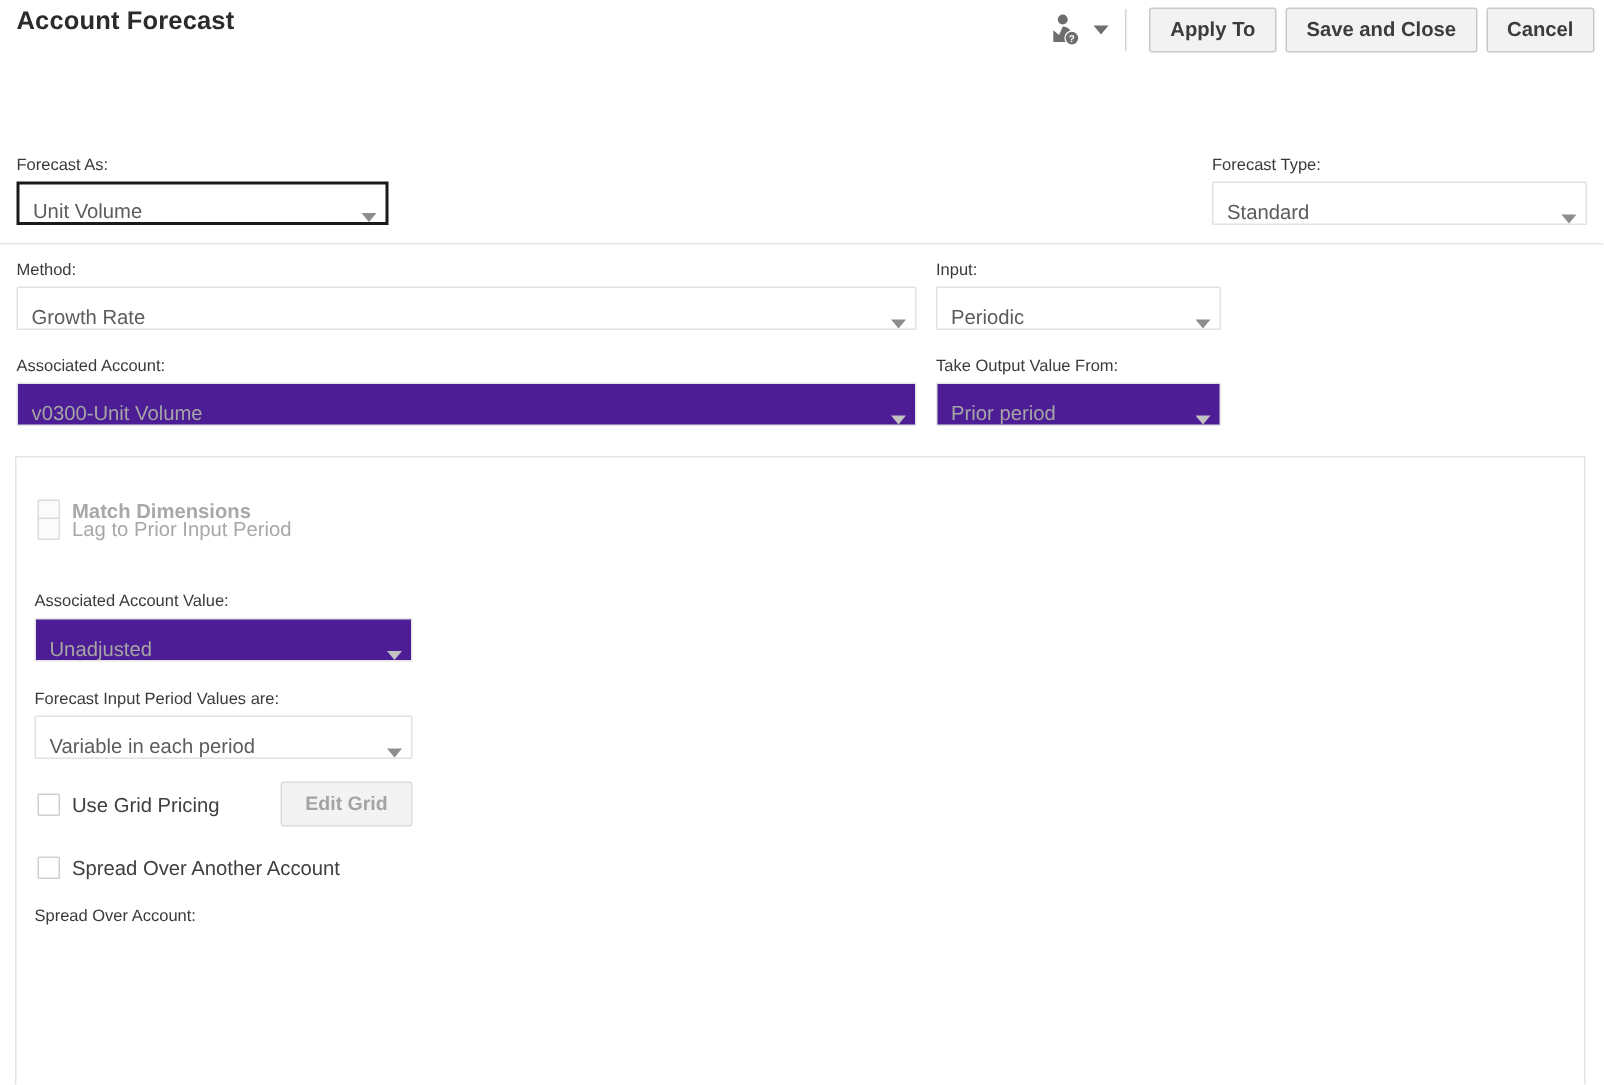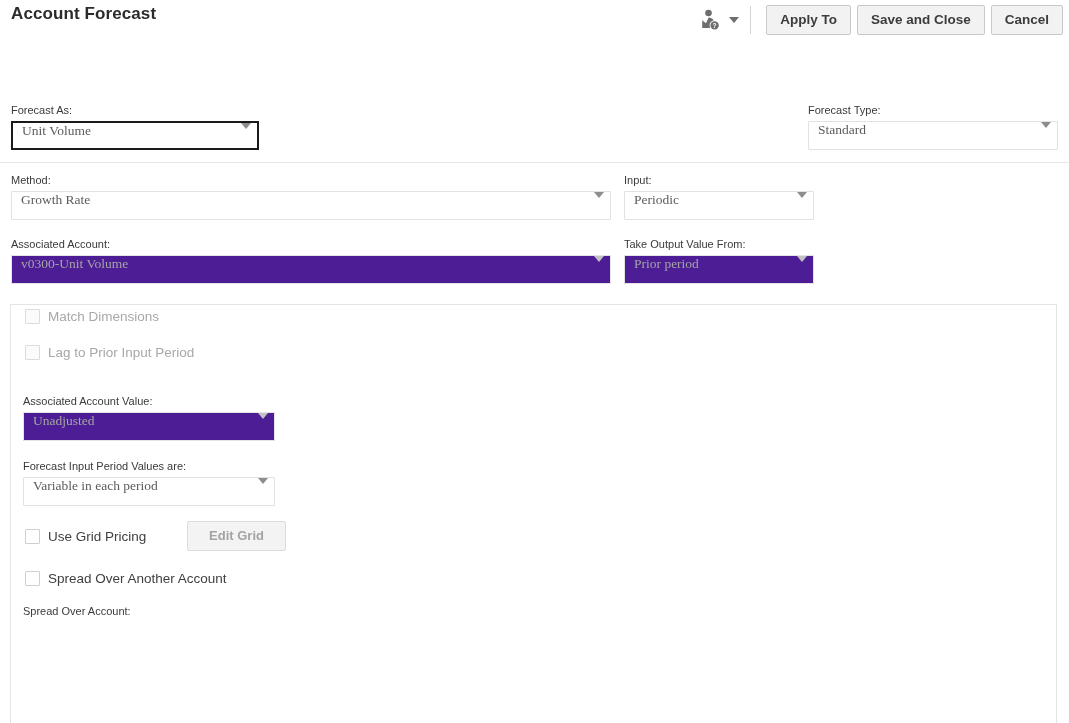--- a/index.html
+++ b/index.html
@@ -96,23 +96,22 @@
     white-space: nowrap;
   }
 
   .select {
     position: relative;
     height: 29px;
     border: 1px solid #e2e2e2;
     background: #ffffff;
     border-radius: 1px;
     display: flex;
-    align-items: flex-start;
-    cursor: pointer;
-    font-family: Liberation Serif, serif;
+    align-items: flex-end;
+    cursor: pointer;
   }
   .select .value {
     padding-left: 9px;
     font-size: 13.5px;
     color: #5c5c5c;
     white-space: nowrap;
     overflow: hidden;
     text-overflow: ellipsis;
     flex: 1;
   }
@@ -190,21 +189,21 @@
     white-space: nowrap;
   }
   .check-label.disabled { color: #a8a8a8; }
 
   .panel-field { position: absolute; }
 
   .edit-grid-btn {
     position: absolute;
     left: 186px;
     top: 478px;
-    width: 99px;
+    width: 88px;
     height: 30px;
     background: #f3f3f3;
     border: 1px solid #dcdcdc;
     border-radius: 2px;
     font-family: "Liberation Sans", sans-serif;
     font-size: 13px;
     font-weight: bold;
     color: #a3a3a3;
     text-align: center;
     line-height: 28px;
@@ -286,21 +285,21 @@
   <div class="row-take-output">
     <div class="field-label">Take Output Value From:</div>
     <div class="select disabled">
       <span class="value">Prior period</span>
       <span class="arrow"></span>
     </div>
   </div>
 
   <div class="options-panel">
 
-    <div class="check-row" style="left:14px; top:4px;">
+    <div class="check-row" style="left:14px; top:28px;font-weight:bold;">
       <span class="checkbox disabled"></span>
       <span class="check-label disabled">Match Dimensions</span>
     </div>
 
     <div class="check-row" style="left:14px; top:40px;">
       <span class="checkbox disabled"></span>
       <span class="check-label disabled">Lag to Prior Input Period</span>
     </div>
 
     <div class="panel-field" style="left:12px; top:90px; width:252px;">

